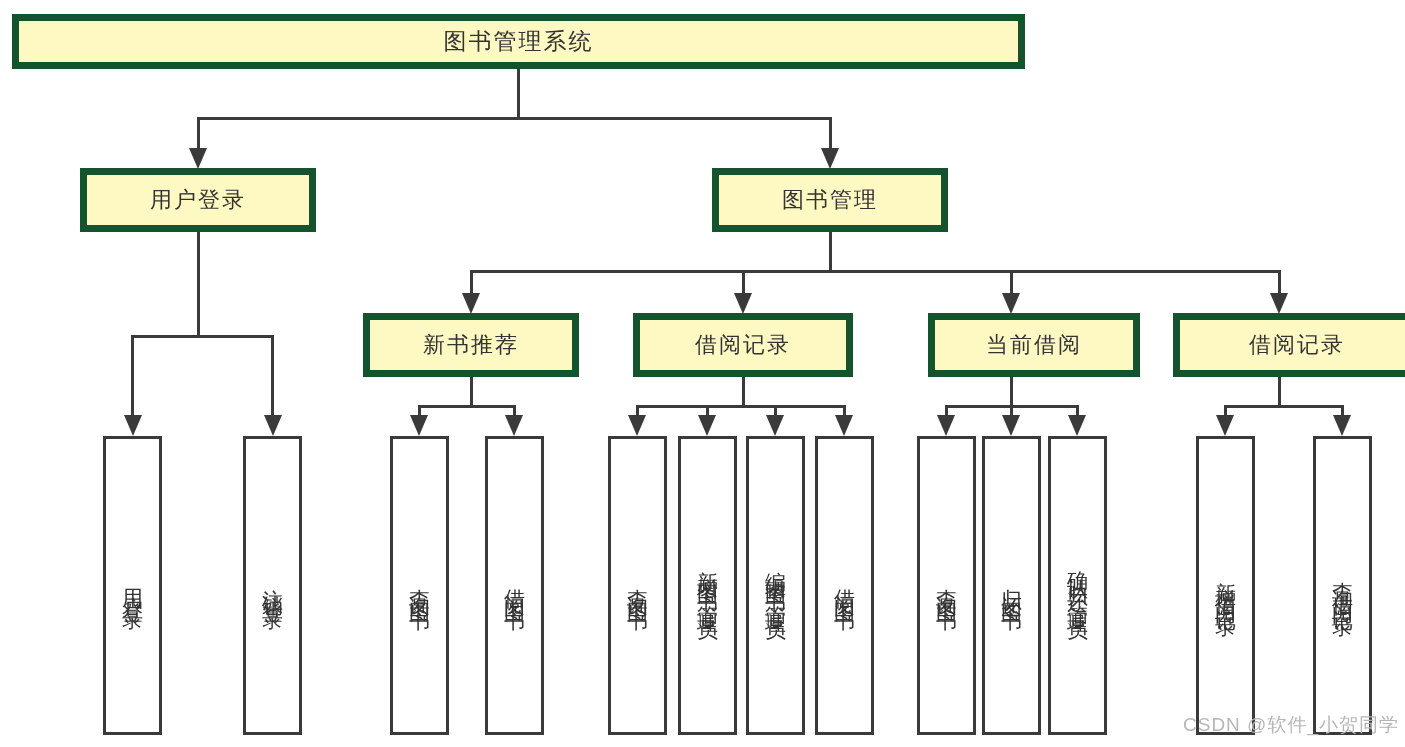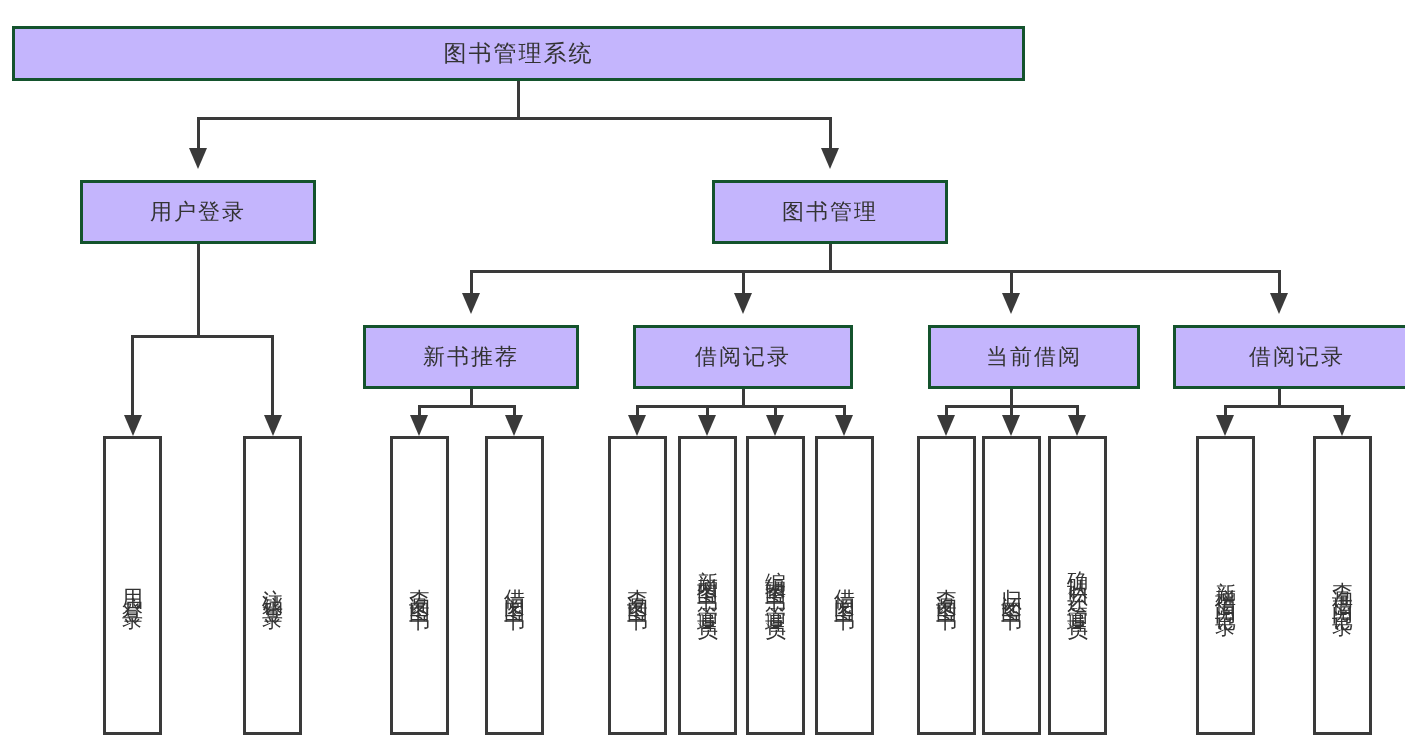--- a/index.html
+++ b/index.html
@@ -5,27 +5,26 @@
   html,body{margin:0;padding:0;background:#fff;}
   .canvas{
     position:relative;
     width:1405px;height:747px;
     background:#ffffff;
     font-family:"Liberation Sans", sans-serif;
     overflow:hidden;
   }
   .node{
     position:absolute;
-    border:3px solid #14532d;
-    background:#c4b5fd;
+    border:7px solid #14532d;
+    background:#fef9c3;
     display:flex;align-items:center;justify-content:center;
     font-size:22px;color:#333333;letter-spacing:2px;
     box-sizing:border-box;
     z-index:2;
-    margin-top:12px;
   }
   .root-node{font-size:23px;}
   .vnode{
     position:absolute;
     border:3px solid #3a3a3a;
     background:#ffffff;
     box-sizing:border-box;
     writing-mode:vertical-rl;
     display:flex;align-items:center;justify-content:center;
     font-size:21px;color:#333333;letter-spacing:7px;
@@ -144,14 +143,15 @@
   <div class="vl" style="left:1076px;top:405px;height:14px;"></div>
   <div class="ar" style="left:1068px;top:415px;"></div>
 
   <div class="vl" style="left:1278px;top:377px;height:31px;"></div>
   <div class="hl" style="left:1224px;top:405px;width:120px;"></div>
   <div class="vl" style="left:1224px;top:405px;height:14px;"></div>
   <div class="ar" style="left:1216px;top:415px;"></div>
   <div class="vl" style="left:1341px;top:405px;height:14px;"></div>
   <div class="ar" style="left:1333px;top:415px;"></div>
 
+  <div class="watermark">CSDN @软件_小贺同学</div>
 
 </div>
 
 </body></html>

